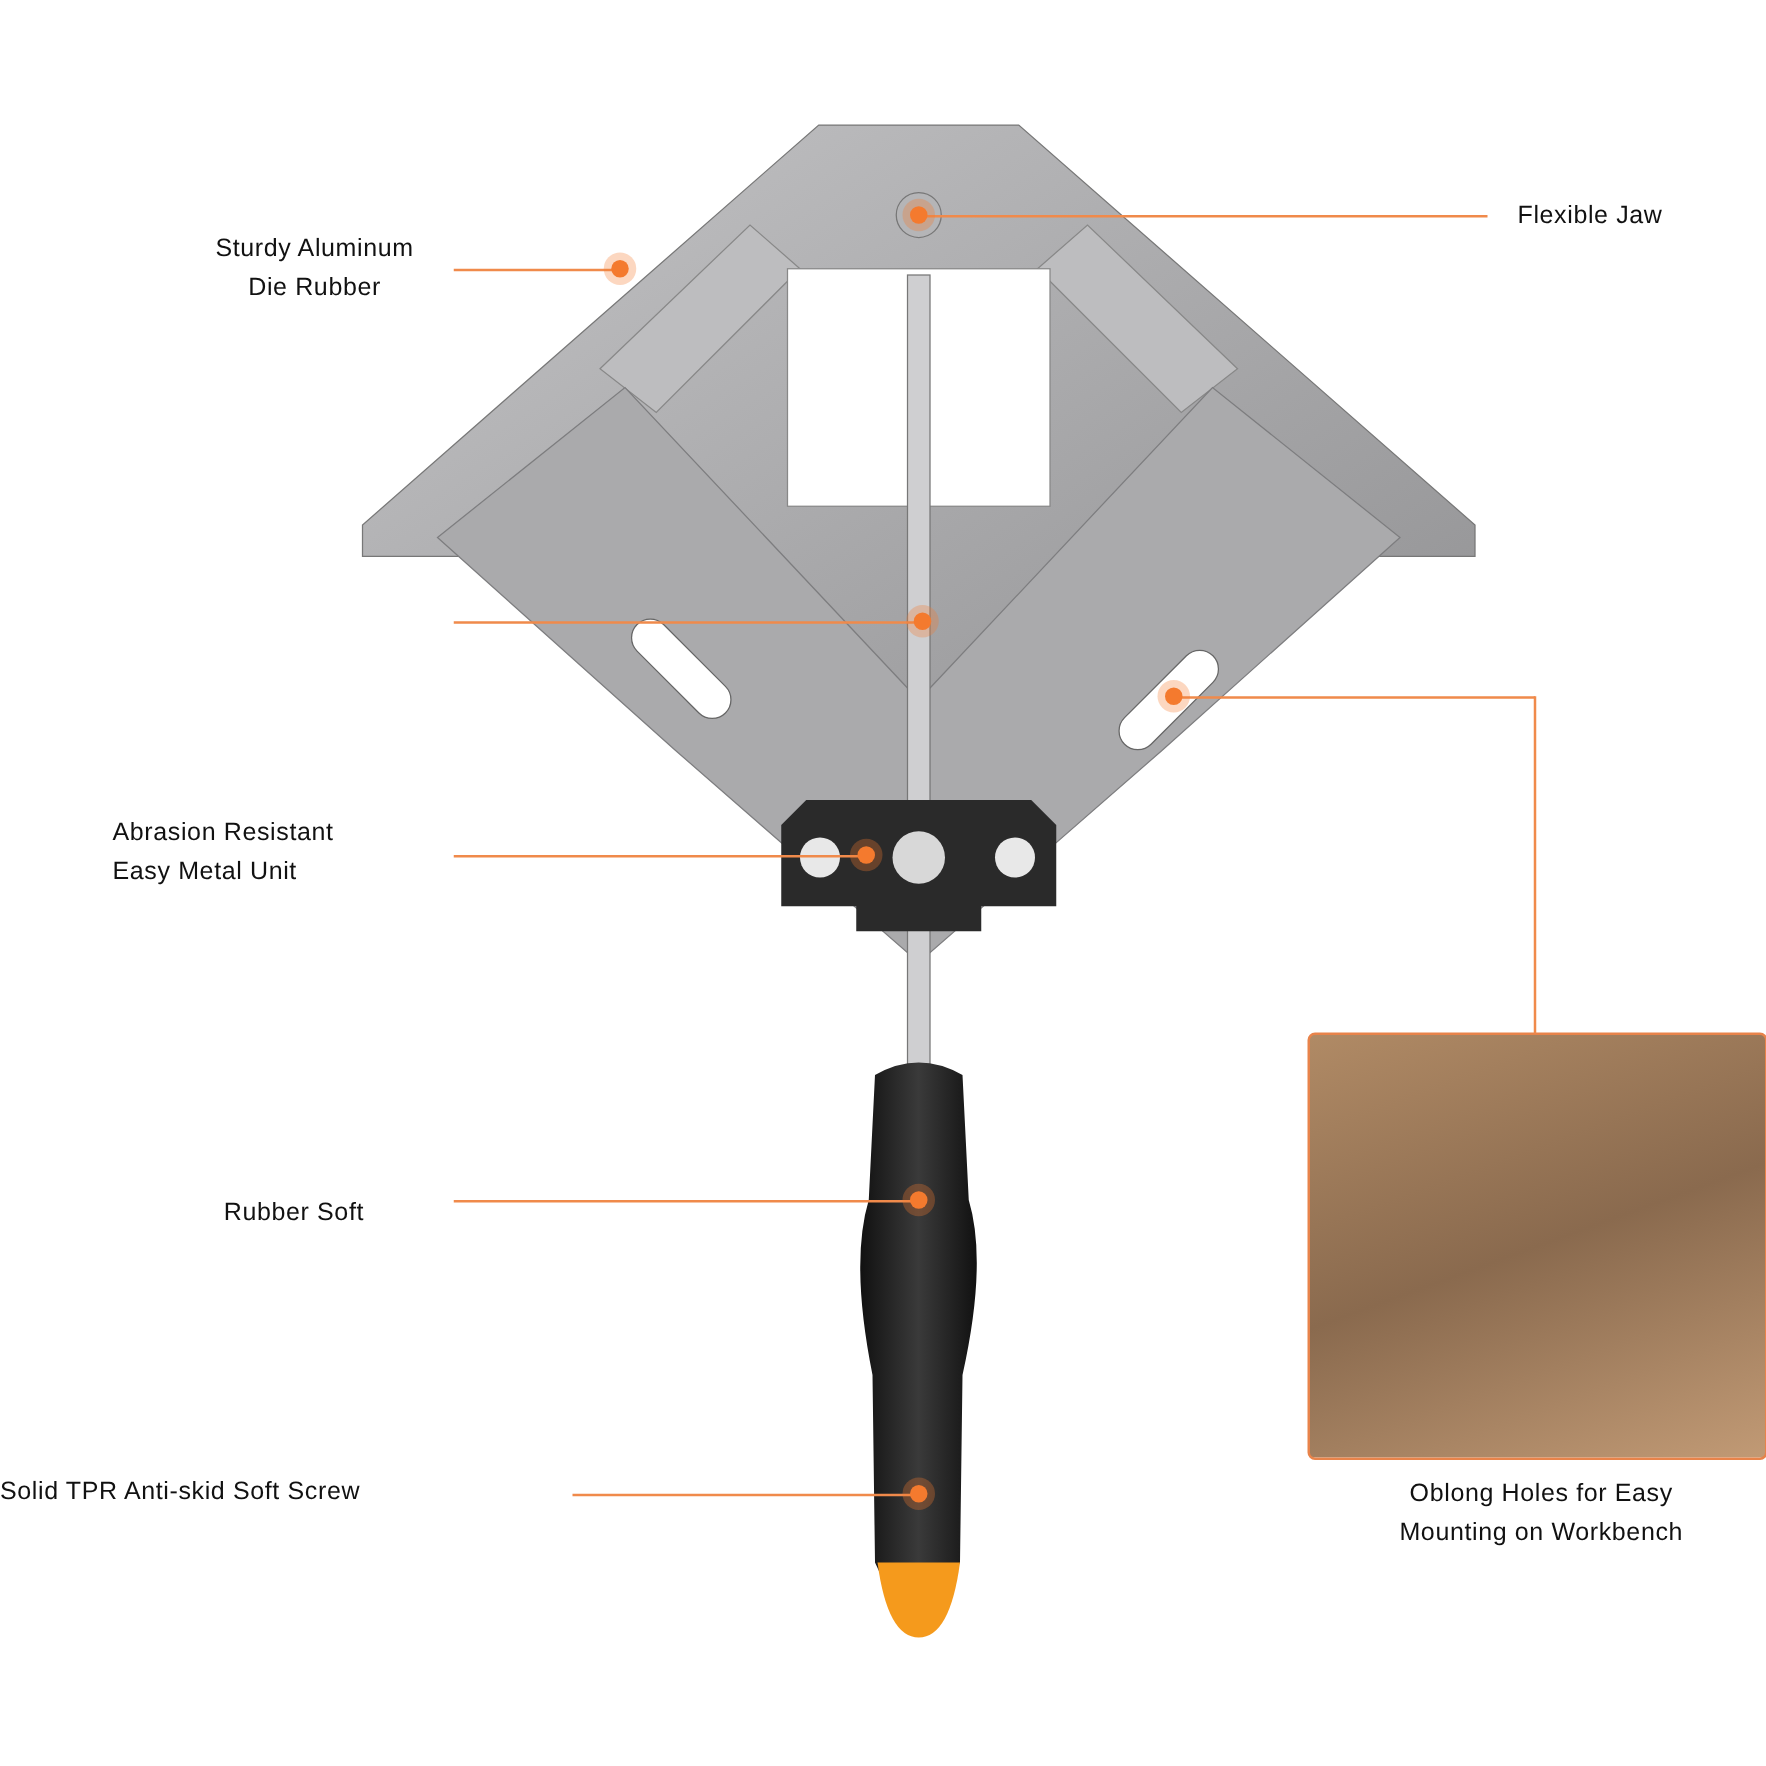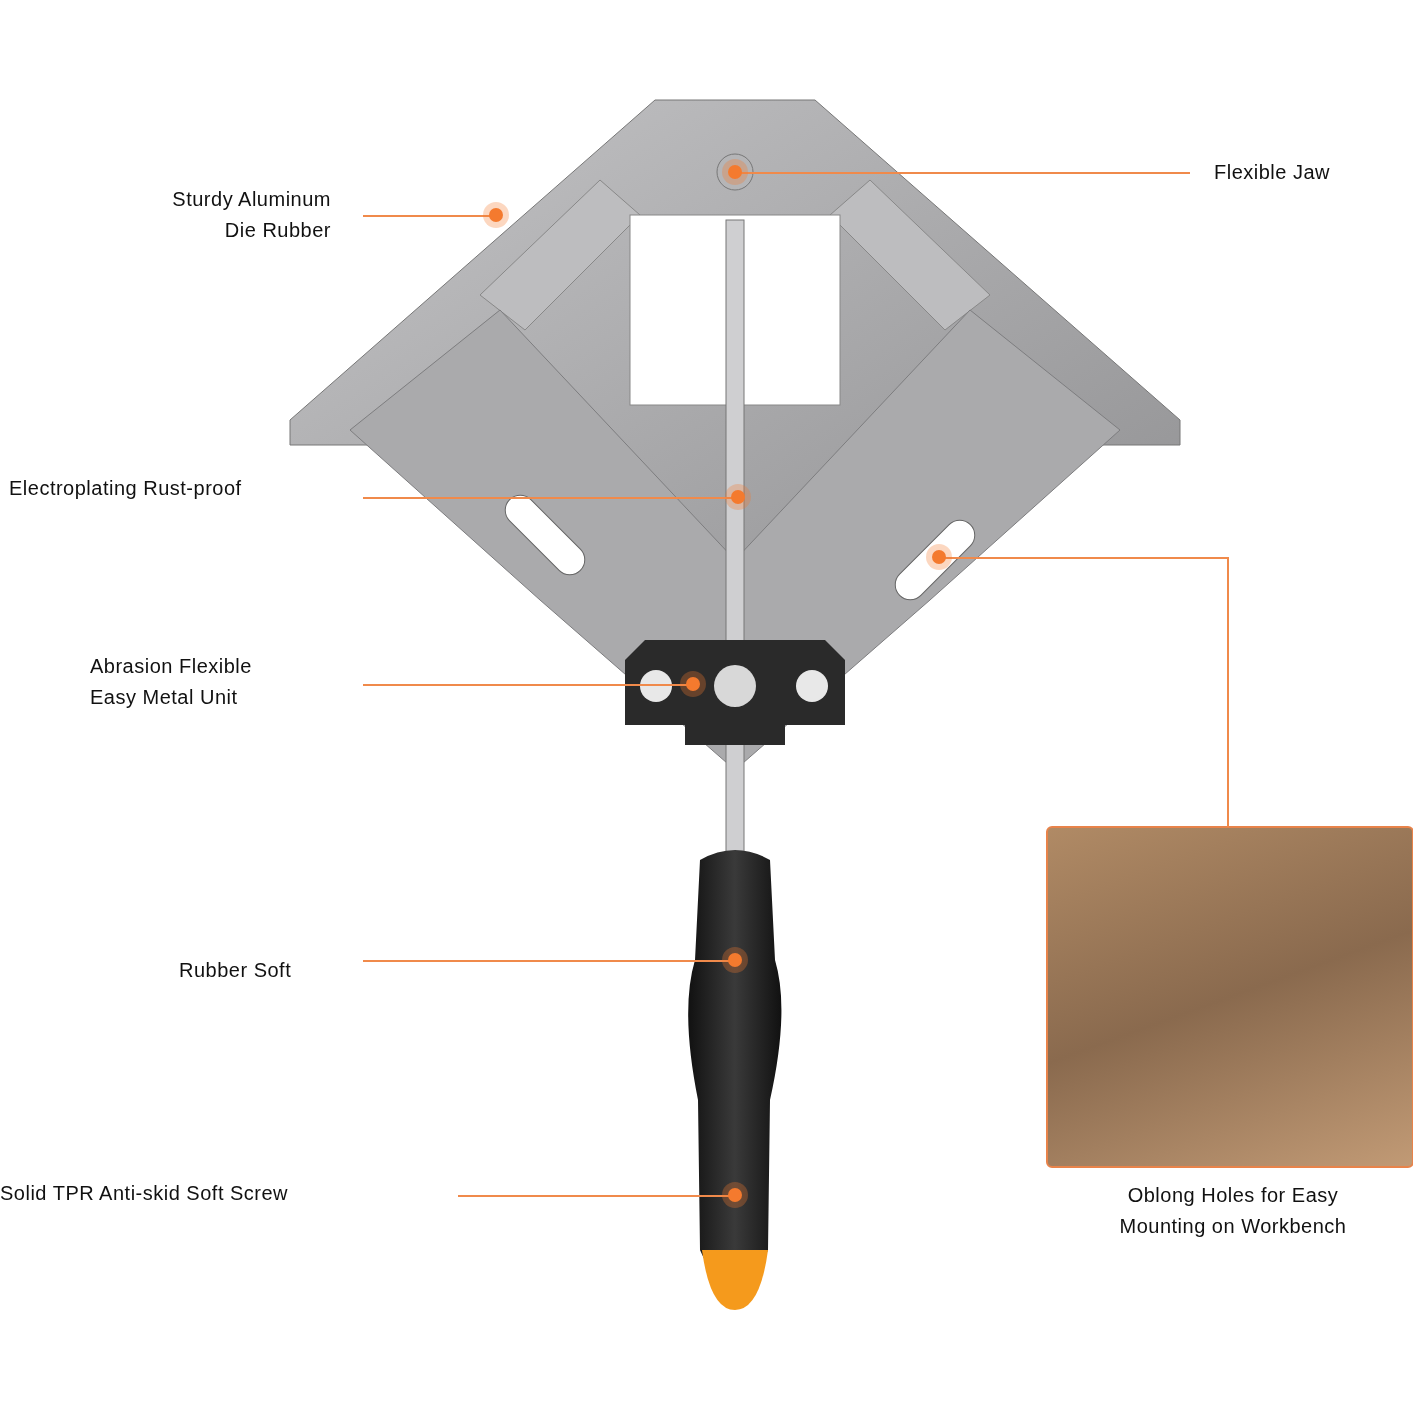--- a/index.html
+++ b/index.html
@@ -1,18 +1,18 @@
 <!DOCTYPE html>
 <html><head>
 <meta charset="utf-8">
 <style>
   html, body { margin:0; padding:0; background:#ffffff; }
   body { width:1413px; height:1413px; position:relative; overflow:hidden; font-family:"Liberation Sans", sans-serif; color:#111; }
   .label { position:absolute; font-size:20px; line-height:31px; letter-spacing:0.5px; }
-  .label.right { text-align:right; }
+  .label.right { text-align:center; }
   .label.center { text-align:center; }
   .line { position:absolute; height:2px; background:#f08a4b; }
   .vline { position:absolute; width:2px; background:#f08a4b; }
   .dot { position:absolute; width:14px; height:14px; border-radius:50%; background:#f47a2e; box-shadow:0 0 0 6px rgba(244,122,46,0.3); }
   svg { position:absolute; left:0; top:0; }
   .inset { position:absolute; left:1046px; top:826px; width:364px; height:338px; border:2px solid #e8834a; border-radius:6px; overflow:hidden; background:linear-gradient(160deg,#b08a65,#8a6a4e 50%,#c19a75); }
 </style>
 </head>
 <body>
 
@@ -62,24 +62,23 @@
 <div class="dot" style="left:728px;top:953px"></div>
 <div class="line" style="left:458px;top:1195px;width:277px"></div>
 <div class="dot" style="left:728px;top:1188px"></div>
 
 <div class="label right" style="right:1082px;top:184px">
   <div>Sturdy Aluminum</div>
   <div>Die Rubber</div>
 </div>
 <div class="label" style="left:1214px;top:157px">Flexible Jaw</div>
 <div class="label" style="left:9px;top:473px">
-  <div>Electroplating Rust-proof</div>
 </div>
 <div class="label" style="left:90px;top:651px">
-  <div>Abrasion Flexible</div>
+  <div>Abrasion Resistant</div>
   <div>Easy Metal Unit</div>
 </div>
 <div class="label" style="left:179px;top:955px">Rubber Soft</div>
 <div class="label" style="left:0px;top:1178px">Solid TPR Anti-skid Soft Screw</div>
 <div class="label center" style="left:1046px;top:1180px;width:374px">
   <div>Oblong Holes for Easy</div>
   <div>Mounting on Workbench</div>
 </div>
 
 </body></html>

